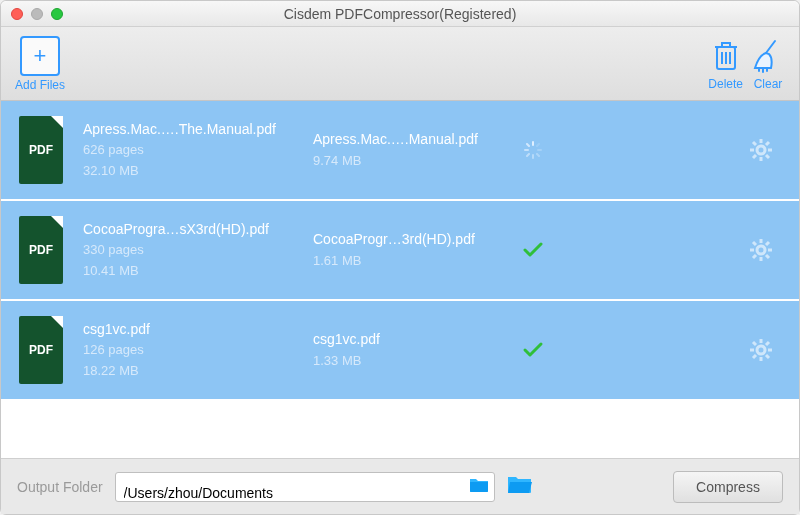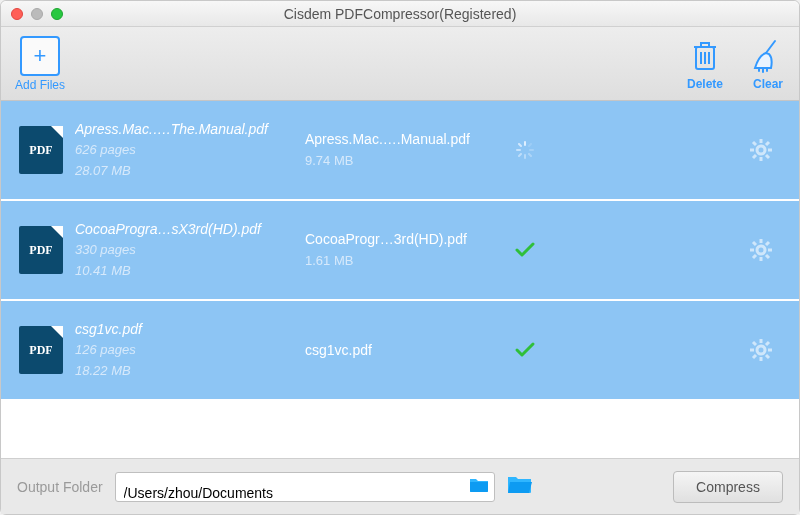--- a/index.html
+++ b/index.html
@@ -8,29 +8,29 @@
 .titlebar { height: 26px; background: linear-gradient(#f7f7f7,#e8e8e8); border-bottom: 1px solid #d0d0d0; display: flex; align-items: center; border-radius: 6px 6px 0 0; position: relative; }
 .traffic { display: flex; gap: 8px; margin-left: 10px; }
 .dot { width: 12px; height: 12px; border-radius: 50%; }
 .dot.red { background: #ff5f57; border: 1px solid #e24640; }
 .dot.yellow { background: #bbb; border: 1px solid #aaa; }
 .dot.green { background: #28c840; border: 1px solid #1fa531; }
 .title { position: absolute; left: 0; right: 0; text-align: center; font-size: 14px; color: #555; pointer-events: none; }
 .toolbar { height: 74px; background: linear-gradient(#ededed,#dedede); border-bottom: 1px solid #c5c5c5; display: flex; align-items: center; padding: 0 14px; }
 .tb-left { display: flex; }
 .tb-spacer { flex: 1; }
-.tb-right { display: flex; gap: 28px; font-weight: bold; }
+.tb-right { display: flex; gap: 8px; }
 .tb-btn { display: flex; flex-direction: column; align-items: center; gap: 2px; cursor: pointer; color: #3399ff; font-size: 12px; }
 .addbox { width: 40px; height: 40px; border: 2px solid #3399ff; border-radius: 4px; display: flex; align-items: center; justify-content: center; font-size: 22px; color: #3399ff; background: #fafafa; }
 .iconbox { width: 34px; height: 38px; display: flex; align-items: center; justify-content: center; }
 .list { flex: 1; overflow: auto; }
 .row { display: flex; align-items: center; background: #8dc5f4; border-bottom: 2px solid #fff; padding: 12px 18px; height: 100px; }
-.pdficon { width: 44px; height: 48px; background: #0c4a6e; border-radius: 2px; position: relative; display: flex; align-items: center; justify-content: center; color: #fff; font-size: 12px; font-weight: bold; flex-shrink: 0; font-family: Liberation Serif, serif; }
+.pdficon { width: 44px; height: 68px; background: #14532d; border-radius: 2px; position: relative; display: flex; align-items: center; justify-content: center; color: #fff; font-size: 12px; font-weight: bold; flex-shrink: 0; }
 .pdficon::after { content: ""; position: absolute; top: 0; right: 0; width: 12px; height: 12px; background: #fff; clip-path: polygon(0 0, 100% 100%, 100% 0); }
-.src { margin-left: 12px; width: 230px; color: #fff; font-size: 14px; line-height: 1.6; font-style: italic; }
+.src { margin-left: 20px; width: 230px; color: #fff; font-size: 14px; line-height: 1.6; }
 .src .fn, .out .fn { color: #fff; white-space: nowrap; overflow: hidden; text-overflow: ellipsis; }
 .src .meta, .out .meta { color: #d6e9fb; font-size: 13px; }
 .out { width: 200px; color: #fff; font-size: 14px; line-height: 1.6; }
 .status { width: 40px; display: flex; align-items: center; justify-content: center; flex-shrink: 0; }
 .gear { width: 40px; display: flex; align-items: center; justify-content: center; cursor: pointer; flex-shrink: 0; margin-left: auto; }
 .footer { height: 56px; background: #e9e9e9; border-top: 1px solid #cfcfcf; display: flex; align-items: center; padding: 0 16px; gap: 12px; }
 .outlbl { color: #9a9a9a; font-size: 14px; }
 .pathwrap { position: relative; width: 380px; }
 .pathinput { width: 100%; height: 30px; border: 1px solid #bfbfbf; border-radius: 3px; padding: 12px 34px 0 8px; font-size: 14px; background: #fff; }
 .pathicon { position: absolute; right: 6px; top: 50%; transform: translateY(-50%); }
@@ -85,21 +85,21 @@
       </div>
     </div>
   </div>
 
   <div class="list" id="list">
   <div class="row">
     <div class="pdficon">PDF</div>
     <div class="src">
       <div class="fn">Apress.Mac.….The.Manual.pdf</div>
       <div class="meta">626 pages</div>
-      <div class="meta">28.07 MB</div>
+      <div class="meta">32.10 MB</div>
     </div>
     <div class="out">
       <div class="fn">Apress.Mac.….Manual.pdf</div>
       <div class="meta">9.74 MB</div>
     </div>
     <div class="status">
           <svg width="20" height="20" viewBox="0 0 20 20">
             <g stroke="#dfefff" stroke-width="2" stroke-linecap="round">
               <path d="M10 2v3"></path>
               <path d="M10 15v3" opacity=".5"></path>
@@ -156,20 +156,21 @@
 
   <div class="row">
     <div class="pdficon">PDF</div>
     <div class="src">
       <div class="fn">csg1vc.pdf</div>
       <div class="meta">126 pages</div>
       <div class="meta">18.22 MB</div>
     </div>
     <div class="out">
       <div class="fn">csg1vc.pdf</div>
+      <div class="meta">1.33 MB</div>
     </div>
     <div class="status">
           <span class="check">
             <svg width="24" height="24" viewBox="0 0 24 24">
               <path d="M4 12l5 5L20 6" fill="none" stroke="#2fbf3a" stroke-width="3" stroke-linecap="round" stroke-linejoin="round"></path>
             </svg>
           </span>
         </div>
     <div class="gear">
       <svg width="24" height="24" viewBox="0 0 24 24">

